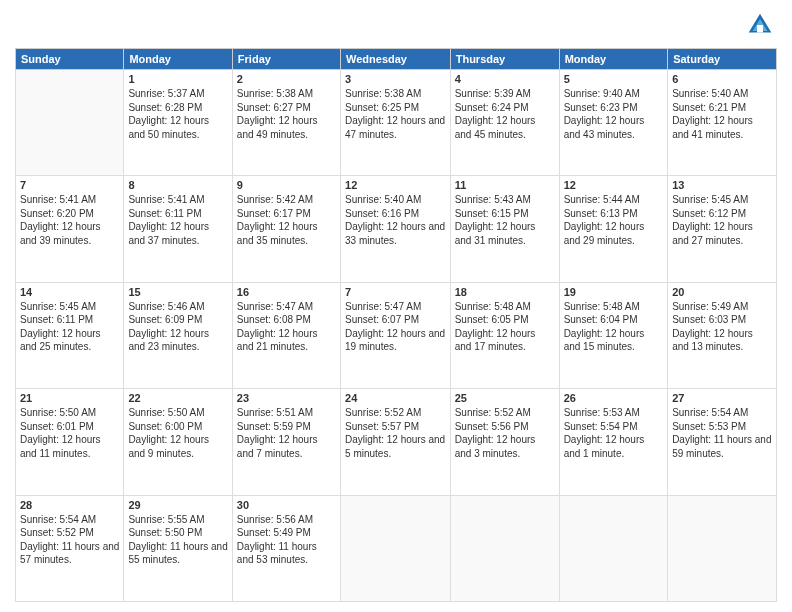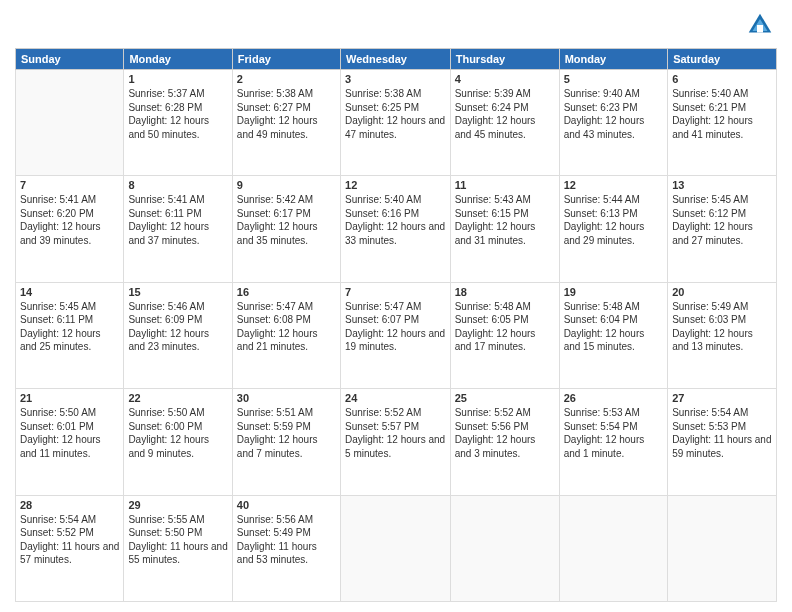--- a/index.html
+++ b/index.html
@@ -293,21 +293,21 @@
 and 11 minutes.</div>
           </td>
           <td>
             <span class="day-num">22</span>
             <div class="day-info">Sunrise: 5:50 AM
 Sunset: 6:00 PM
 Daylight: 12 hours
 and 9 minutes.</div>
           </td>
           <td>
-            <span class="day-num">30</span>
+            <span class="day-num">23</span>
             <div class="day-info">Sunrise: 5:51 AM
 Sunset: 5:59 PM
 Daylight: 12 hours
 and 7 minutes.</div>
           </td>
           <td>
             <span class="day-num">24</span>
             <div class="day-info">Sunrise: 5:52 AM
 Sunset: 5:57 PM
 Daylight: 12 hours
@@ -344,21 +344,21 @@
 and 57 minutes.</div>
           </td>
           <td>
             <span class="day-num">29</span>
             <div class="day-info">Sunrise: 5:55 AM
 Sunset: 5:50 PM
 Daylight: 11 hours
 and 55 minutes.</div>
           </td>
           <td>
-            <span class="day-num">40</span>
+            <span class="day-num">30</span>
             <div class="day-info">Sunrise: 5:56 AM
 Sunset: 5:49 PM
 Daylight: 11 hours
 and 53 minutes.</div>
           </td>
           <td class="empty"></td>
           <td class="empty"></td>
           <td class="empty"></td>
           <td class="empty"></td>
         </tr>

